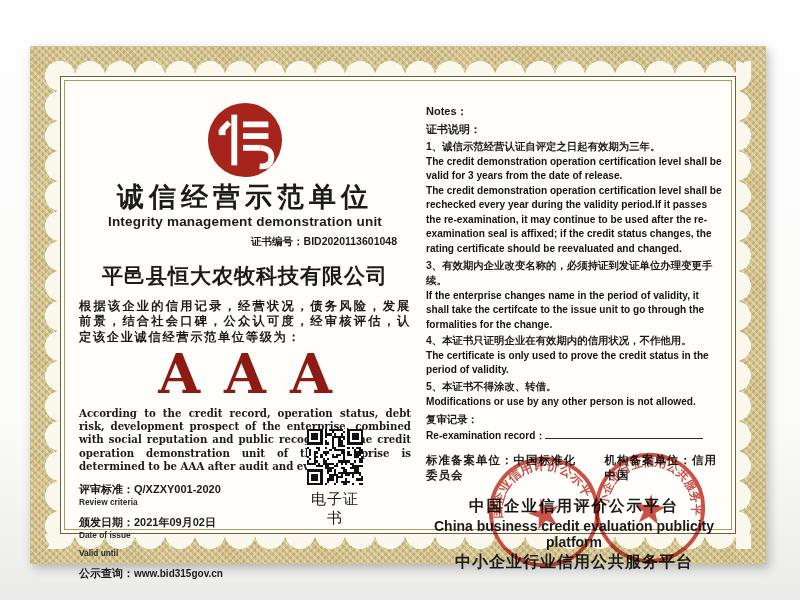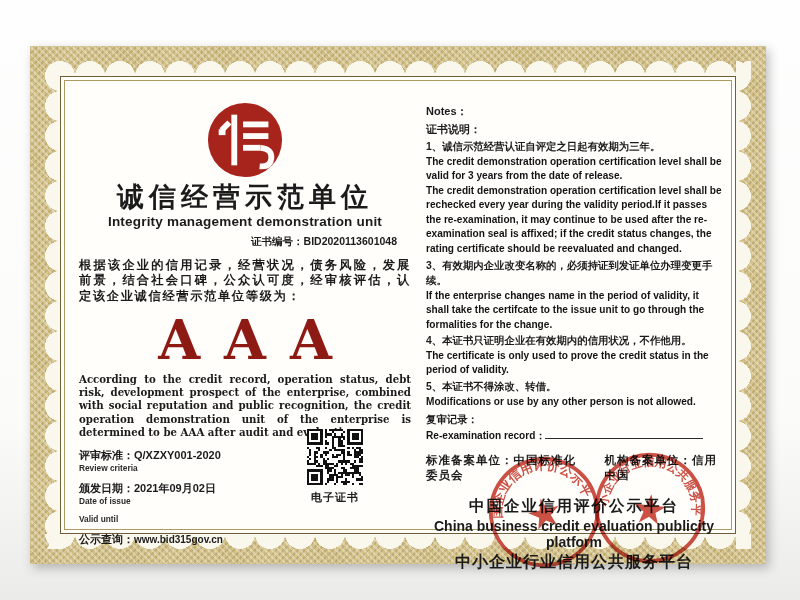--- a/index.html
+++ b/index.html
@@ -28,31 +28,31 @@
   .inner{position:absolute;inset:30px;background:#fffefb;border:1px solid #6e5f38;}
   .inner::before{content:"";position:absolute;inset:3px;border:1px solid #ad9c60;pointer-events:none;}
 
   .left-col{position:absolute;left:18px;top:0;width:332px;height:100%;padding-top:24px;box-sizing:border-box;}
   .logo{display:block;margin:0 auto;width:78px;height:78px;}
   .title-cn{margin-top:4px;text-align:center;font-size:27px;font-weight:bold;letter-spacing:5px;line-height:1.1;}
   .title-en{text-align:center;font-weight:bold;font-size:13.5px;letter-spacing:.2px;margin-top:1px;}
   .cert-no{margin-top:6px;text-align:right;padding-right:14px;font-size:10.5px;font-weight:bold;}
   .company{margin-top:13px;text-align:center;font-size:21px;font-weight:bold;letter-spacing:1px;}
   .statement-cn{margin-top:9px;font-size:12.3px;font-weight:bold;line-height:1.28;text-align:justify;letter-spacing:1.6px;}
-  .grade{margin-top:7px;text-align:center;font-family:"DejaVu Serif","Liberation Serif",serif;
+  .grade{margin-top:0;text-align:center;font-family:"DejaVu Serif","Liberation Serif",serif;
     font-weight:bold;font-size:54px;line-height:1.05;color:#8e1a14;letter-spacing:24px;padding-left:24px;}
   .statement-en{font-family:"DejaVu Serif","Liberation Serif",serif;font-weight:bold;
     font-size:10.2px;line-height:1.32;text-align:justify;margin-top:4px;}
   .field{margin-top:8px;}
   .field .row{font-size:11px;font-weight:bold;}
   .field .sub{font-size:8.3px;font-weight:600;color:#2a2a2a;margin-top:0;}
   .inquiry .urls{display:inline-block;vertical-align:top;font-size:10px;font-weight:600;line-height:1.5;}
   .qr-wrap{position:absolute;left:226px;top:352px;width:60px;text-align:center;}
   .qr-wrap svg{width:56px;height:56px;display:block;margin:0 auto;}
-  .qr-cap{font-size:11px;font-weight:bold;margin-top:5px;letter-spacing:1px;}
+  .qr-cap{font-size:15px;font-weight:normal;margin-top:5px;letter-spacing:1px;}
 
   .right-col{position:absolute;left:365px;top:26px;width:296px;}
   .nh{font-size:11px;font-weight:bold;line-height:1.6;}
   .n-cn{font-size:10.4px;font-weight:bold;line-height:1.5;margin-top:1px;}
   .n-en{font-size:10.1px;font-weight:600;line-height:1.44;color:#141414;}
   .reexam{margin-top:3px;}
   .uline{display:inline-block;width:158px;border-bottom:1px solid #2b2b2b;height:10px;}
   .registry{margin-top:10px;font-size:11.5px;font-weight:bold;letter-spacing:1px;display:flex;gap:18px;}
   .platform{margin-top:13px;text-align:center;position:relative;}
   .p-cn1{font-size:15.5px;font-weight:bold;letter-spacing:2px;}
@@ -84,20 +84,21 @@
           <path d="M38 48 h18"></path>
           <path d="M56 48 q12 1 11 11 q-1 9 -12 8"></path>
           <path d="M24 22 l-8 8"></path>
         </g>
       </svg>
       <div class="title-cn">诚信经营示范单位</div>
       <div class="title-en">Integrity management demonstration unit</div>
       <div class="cert-no">
         <span>证书编号：</span><span>BID2020113601048</span>
       </div>
+      <div class="company">平邑县恒大农牧科技有限公司</div>
       <div class="statement-cn">根据该企业的信用记录，经营状况，债务风险，发展前景，结合社会口碑，公众认可度，经审核评估，认定该企业诚信经营示范单位等级为：</div>
       <div class="grade">AAA</div>
       <div class="statement-en">According to the credit record, operation status, debt risk, development prospect of the enterprise, combined with social reputation and public recognition, the credit operation demonstration unit of the enterprise is determined to be AAA after audit and evaluation</div>
 
       <div class="field">
         <div class="row"><span>评审标准：</span><span>Q/XZXY001-2020</span></div>
         <div class="sub">Review criteria</div>
       </div>
       <div class="field">
         <div class="row"><span>颁发日期：</span><span>2021年09月02日</span></div>

